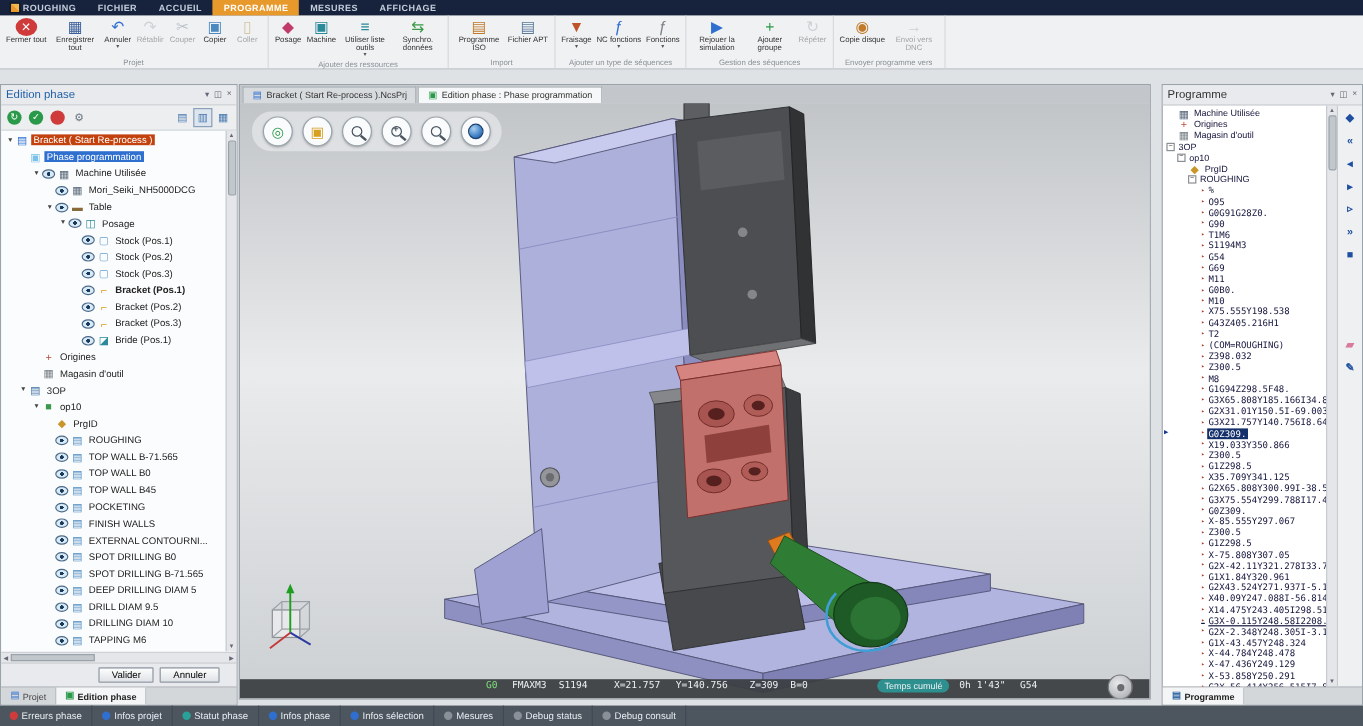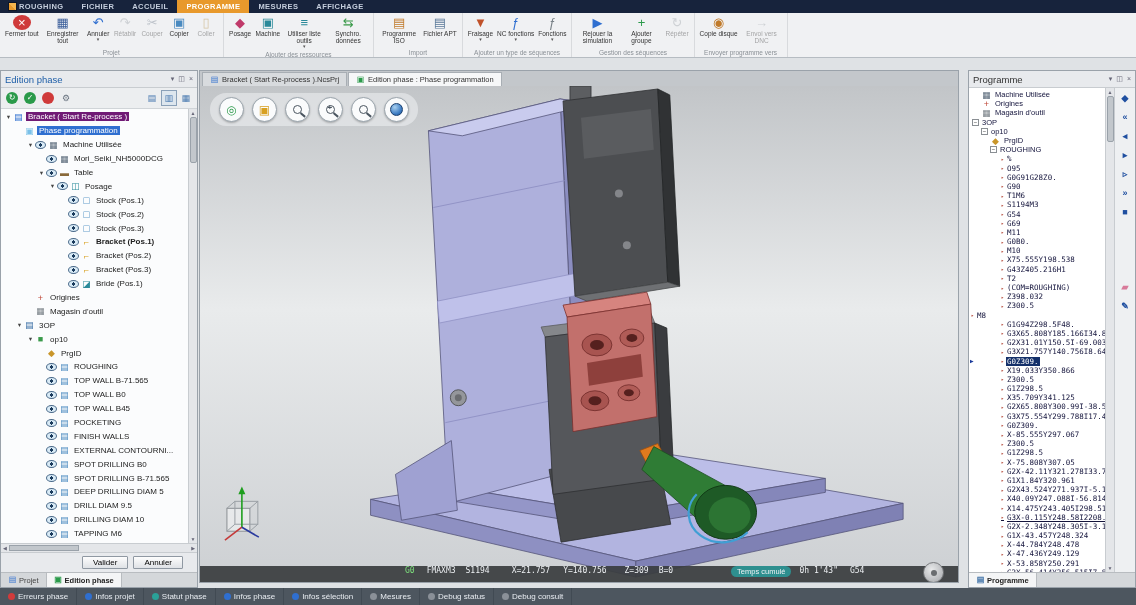--- a/index.html
+++ b/index.html
@@ -42,21 +42,21 @@
 .tbtn .ic{margin:0}
 .tbtn.pressed{border-color:#8aa0b8;background:#dde6ee}
 .spacer{flex:1}
 
 
 .tree{flex:1;background:#fbfcfd;overflow:hidden;position:relative;padding:1px 10px 0 0}
 .trow{display:flex;align-items:center;height:13.9px;font-size:8px;color:#222;white-space:nowrap}
 .exp{width:9px;font-size:5.5px;color:#444;text-align:center;flex:none}
 .tlab{padding:0 2px}
 .trow.bold .tlab{font-weight:bold}
-.trow.sel-dark .tlab{background:#701a75;color:#fff}
+.trow.sel-dark .tlab{background:#c2410c;color:#fff}
 .trow.sel-blue .tlab{background:#2f6fd0;color:#fff}
 .vscroll{position:absolute;right:0;top:0;bottom:0;width:9px;background:#e4e6e9;border-left:1px solid #c8ccd0;display:flex;flex-direction:column;align-items:center;font-size:5px;color:#667;padding:1px 0}
 .vthumb{width:7px;height:46px;background:#c2c7cc;border:1px solid #9aa2aa;border-radius:2px;margin-top:1px}
 .vfill{flex:1}
 .hscroll{height:9px;background:#e4e6e9;border-top:1px solid #c8ccd0;display:flex;align-items:center;font-size:5px;color:#667;padding:0 2px;flex:none}
 .hthumb{width:70px;height:6px;background:#c2c7cc;border:1px solid #9aa2aa;margin:0 2px}
 .hfill{flex:1}
 .pbuttons{height:20px;display:flex;align-items:center;justify-content:flex-end;gap:5px;padding:0 14px;background:#e8eaed;border-top:1px solid #c8ccd0;flex:none}
 .pbuttons button{font-family:inherit;font-size:8px;padding:1px 10px;background:linear-gradient(#fdfdfd,#dfe2e6);border:1px solid #8f98a2;border-radius:1px}
 .ptabs{height:15px;display:flex;background:#d4d7da;border-top:1px solid #b8bcc0;flex:none}
@@ -732,21 +732,21 @@
             <span class="glabel" data-name="gcode-text">(COM=ROUGHING)</span>
           </div>
           <div class="grow code" data-name="gcode-line" style="padding-left: 30px;">
             <span class="gdot" data-name="gcode-line-icon">▸</span>
             <span class="glabel" data-name="gcode-text">Z398.032</span>
           </div>
           <div class="grow code" data-name="gcode-line" style="padding-left: 30px;">
             <span class="gdot" data-name="gcode-line-icon">▸</span>
             <span class="glabel" data-name="gcode-text">Z300.5</span>
           </div>
-          <div class="grow code" data-name="gcode-line" style="">
+          <div class="grow code" data-name="gcode-line" style="padding-left: 30px;">
             <span class="gdot" data-name="gcode-line-icon">▸</span>
             <span class="glabel" data-name="gcode-text">M8</span>
           </div>
           <div class="grow code" data-name="gcode-line" style="padding-left: 30px;">
             <span class="gdot" data-name="gcode-line-icon">▸</span>
             <span class="glabel" data-name="gcode-text">G1G94Z298.5F48.</span>
           </div>
           <div class="grow code" data-name="gcode-line" style="padding-left: 30px;">
             <span class="gdot" data-name="gcode-line-icon">▸</span>
             <span class="glabel" data-name="gcode-text">G3X65.808Y185.166I34.8</span>

